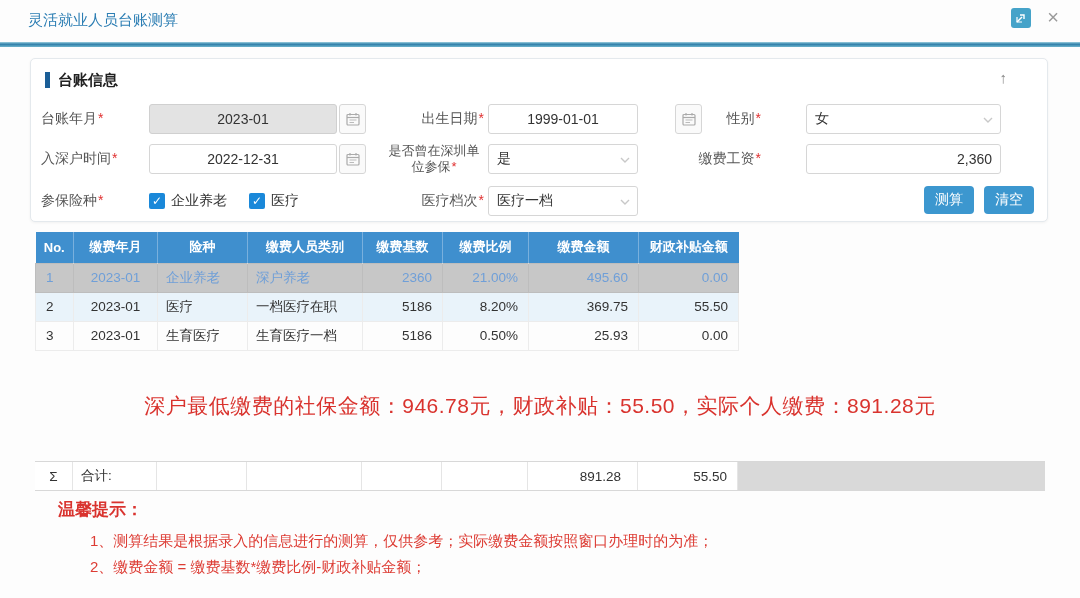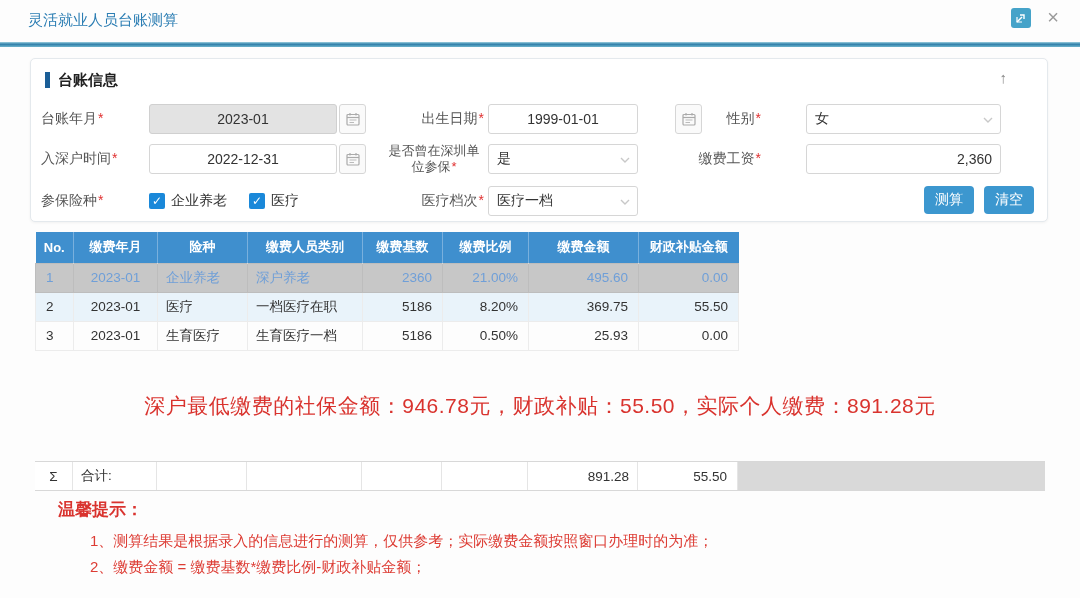--- a/index.html
+++ b/index.html
@@ -76,21 +76,21 @@
   .result-msg { position:absolute; left:35px; top:392px; width:1010px; text-align:center;
                 color:#d9332e; font-size:21px; letter-spacing:.5px; }
 
   
   .sumrow { position:absolute; left:35px; top:461px; width:1010px; height:30px; display:flex;
             border-top:1px solid #d8d8d8; border-bottom:1px solid #d8d8d8; background:#fff; }
   .sumcell { height:100%; border-right:1px solid #e5e5e5; font-size:13.5px; display:flex; align-items:center; }
   .sc1 { width:38px; justify-content:center; }
   .sc2 { width:84px; padding-left:8px; }
   .sc3 { width:90px; } .sc4 { width:115px; } .sc5 { width:80px; } .sc6 { width:86px; }
-  .sc7 { width:110px; justify-content:flex-end; padding-right:8px; }
+  .sc7 { width:110px; justify-content:flex-end; padding-right:16px; }
   .sc8 { width:100px; justify-content:flex-end; padding-right:10px; }
   .sumfill { flex:1; background:#d9d9d9; border-right:none; }
 
   
   .tips { position:absolute; left:58px; top:498px; }
   .tips-title { color:#d9332e; font-weight:bold; font-size:17px; margin-bottom:7px; }
   .tip-line { color:#dd3c34; font-size:15px; line-height:26px;margin-left:32px; }
 
   svg { display:block; }
 </style>

